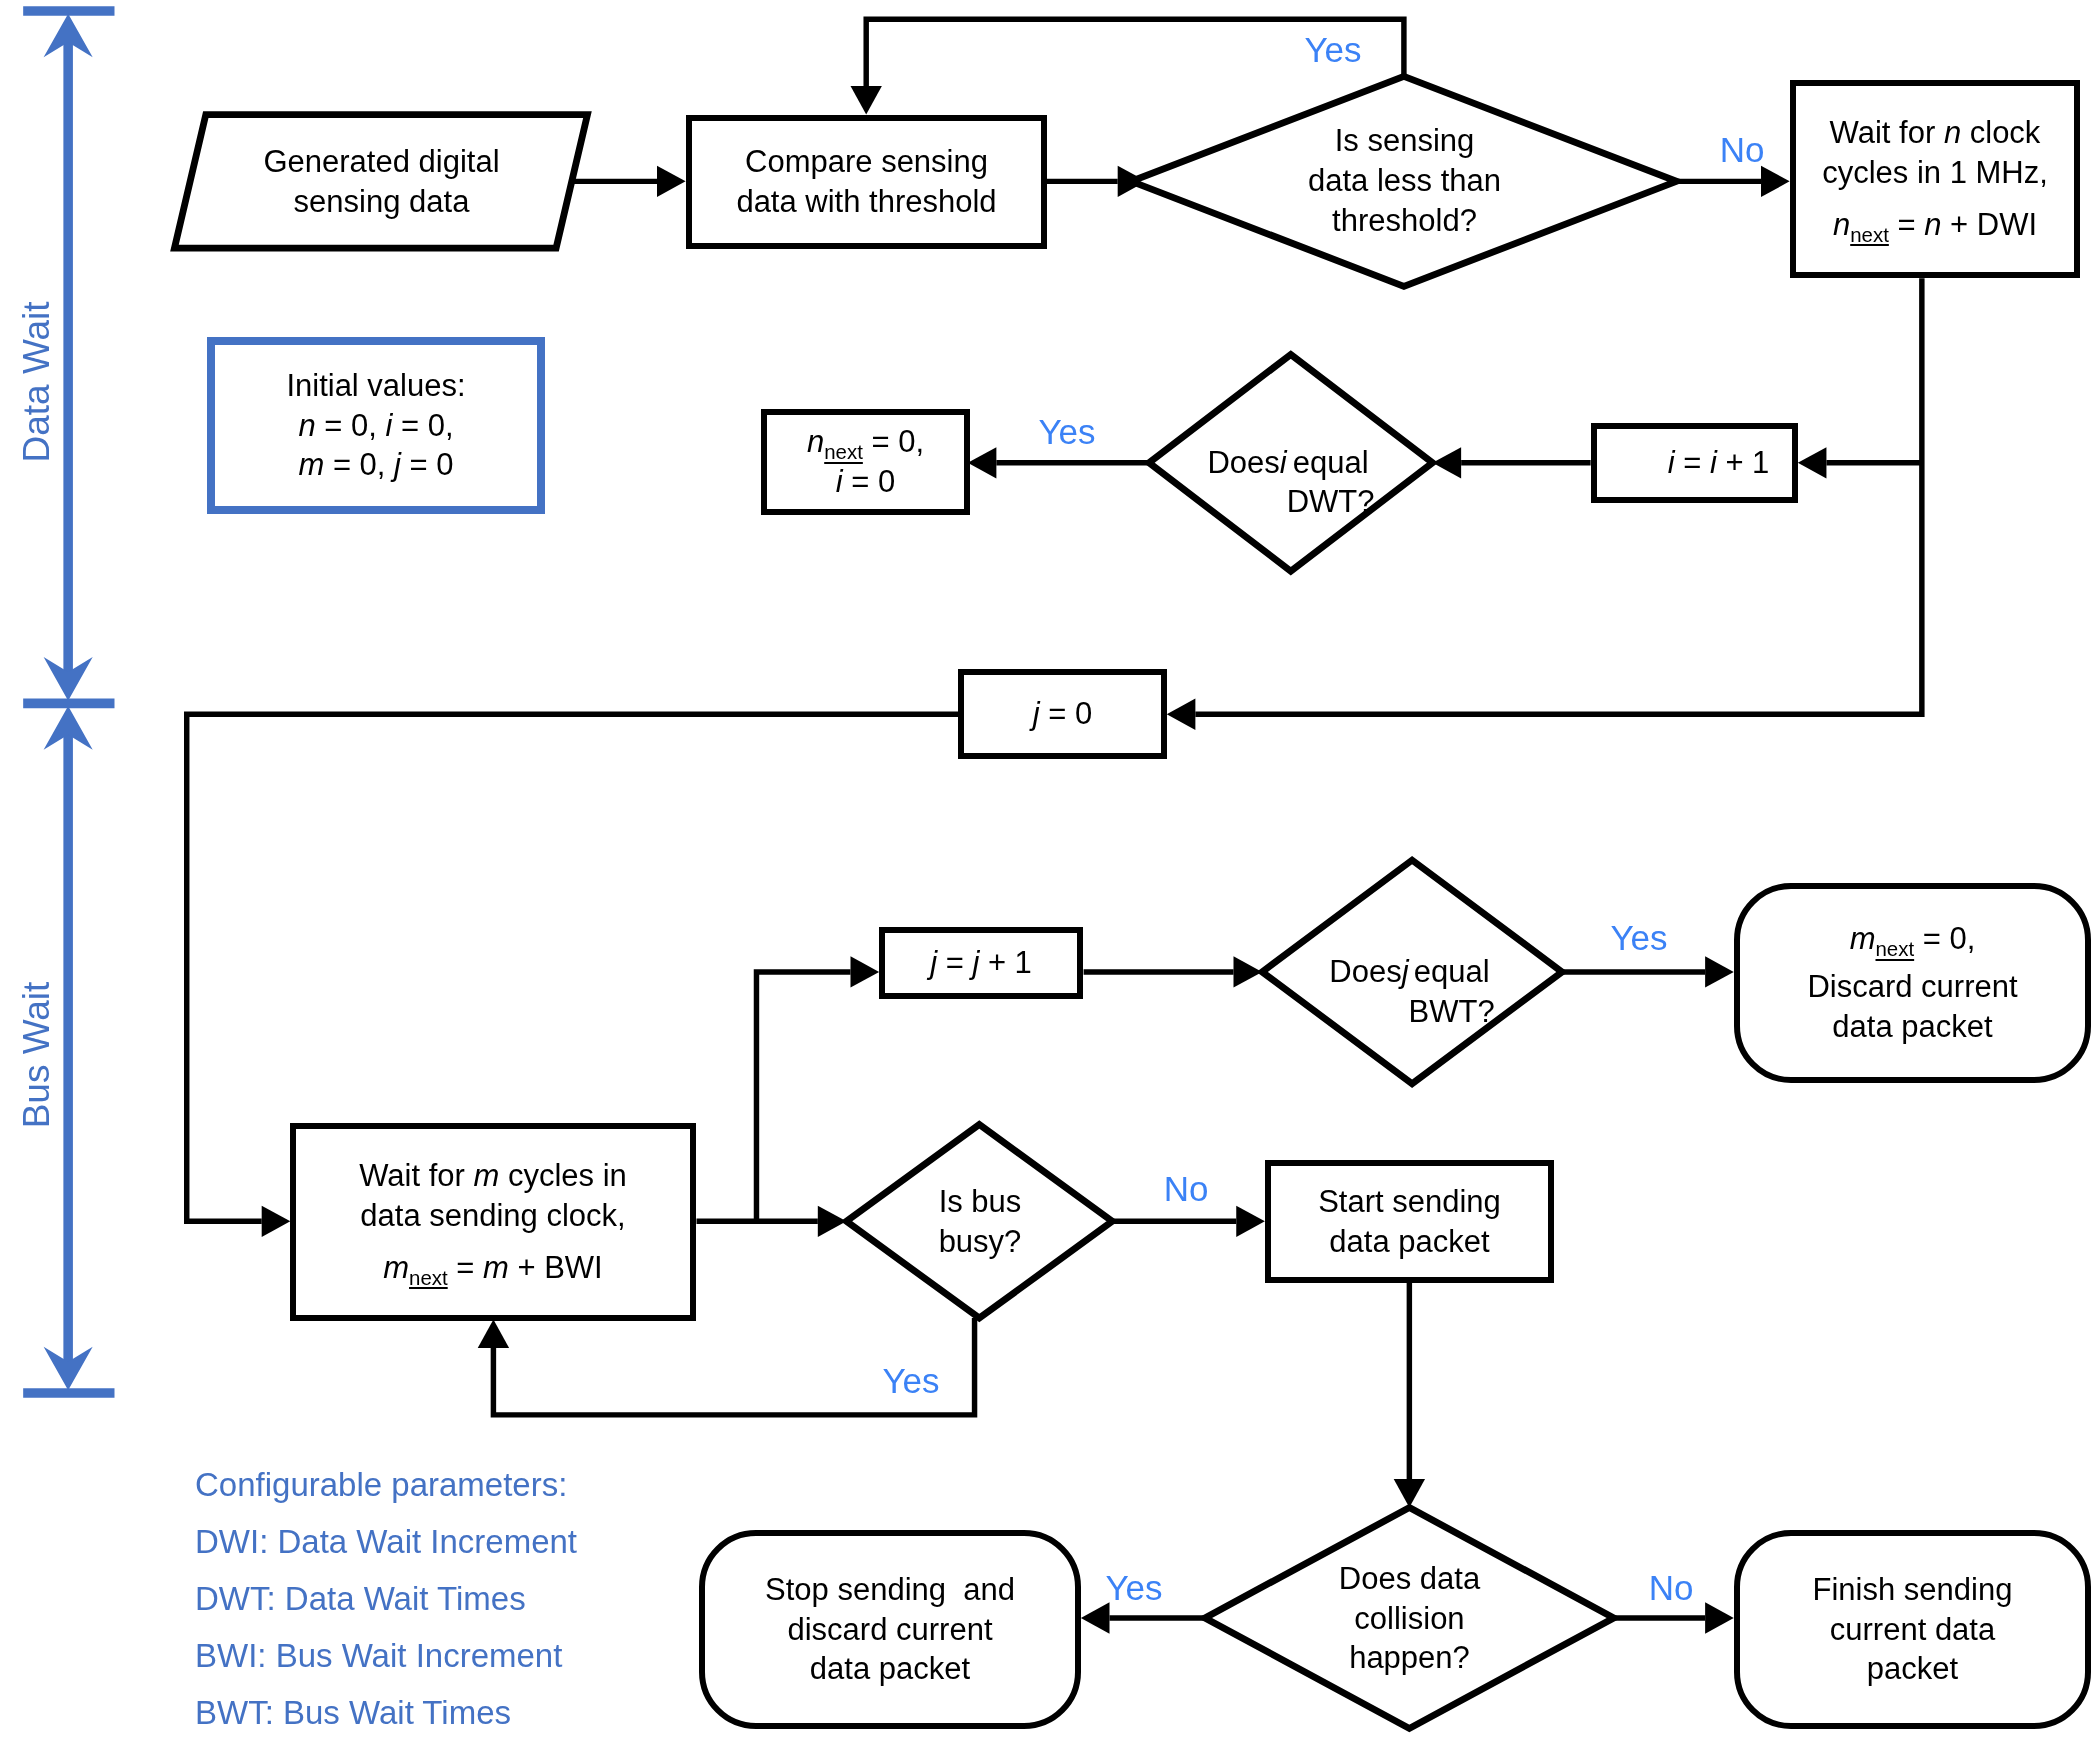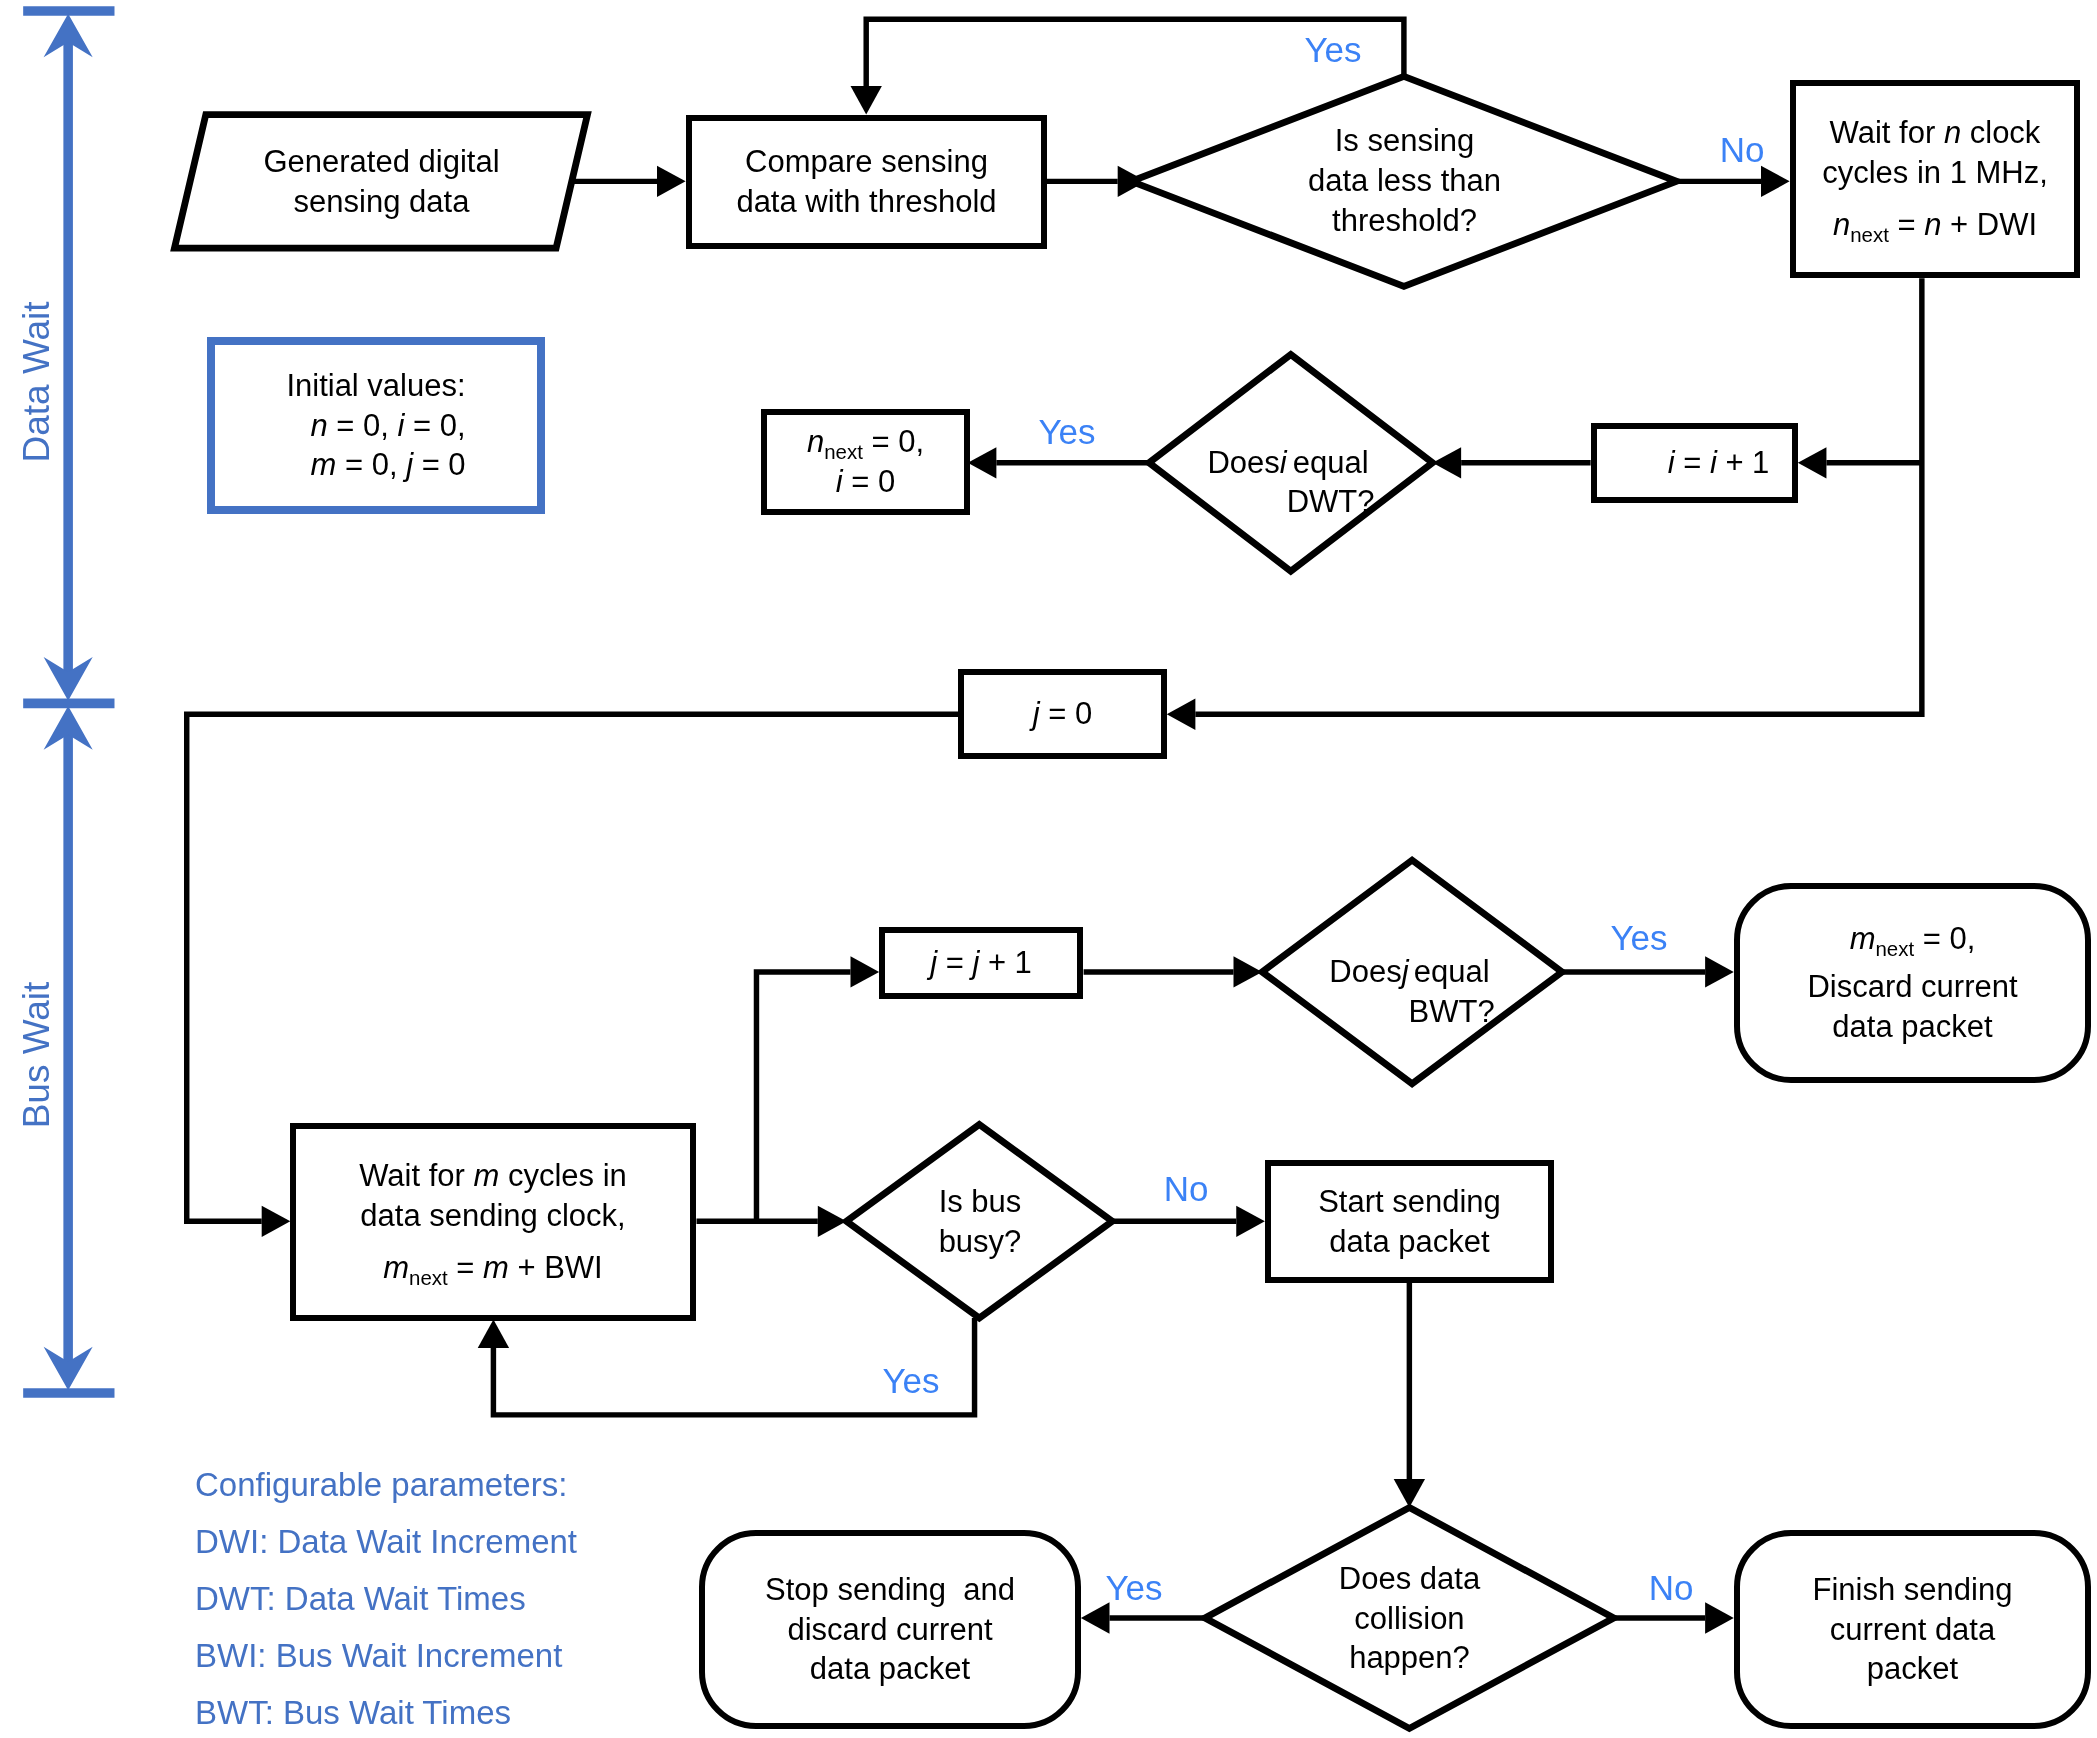--- a/index.html
+++ b/index.html
@@ -15,38 +15,38 @@
     position:absolute;
     box-sizing:border-box;
     background:#ffffff;
     border:6.8px solid #000;
     display:flex;align-items:center;justify-content:center;
     text-align:center;
     font-size:31px;line-height:1.28;color:#000;
     z-index:2;
   }
   .rounded{border-radius:57px;margin-top:11px;}
-  .blue-box{border:8.2px solid #4472C4;text-align:right;}
+  .blue-box{border:8.2px solid #4472C4;}
   .dtext{
     position:absolute;
     display:flex;align-items:center;justify-content:center;
     text-align:center;
     font-size:31px;line-height:1.28;color:#000;
     z-index:3;
     pointer-events:none;
   }
   .elabel{
     position:absolute;
     transform:translate(-50%,-50%);
     font-size:35px;color:#3b82f6;white-space:nowrap;
     z-index:3;
   }
   .frm{display:block;margin-top:12.3px;}
   .frm2{display:block;margin-top:8.2px;}
-  sub{font-size:0.66em;line-height:0;}
+  sub{font-size:0.66em;line-height:0;text-decoration:underline;}
   i{font-style:italic;}
   .section-label{
     position:absolute;
     width:423px;height:48px;
     display:flex;align-items:center;justify-content:center;
     color:#4472C4;font-size:37px;
     transform:translate(-50%,-50%) rotate(-90deg);
     z-index:2;white-space:nowrap;
   }
   #legend{

